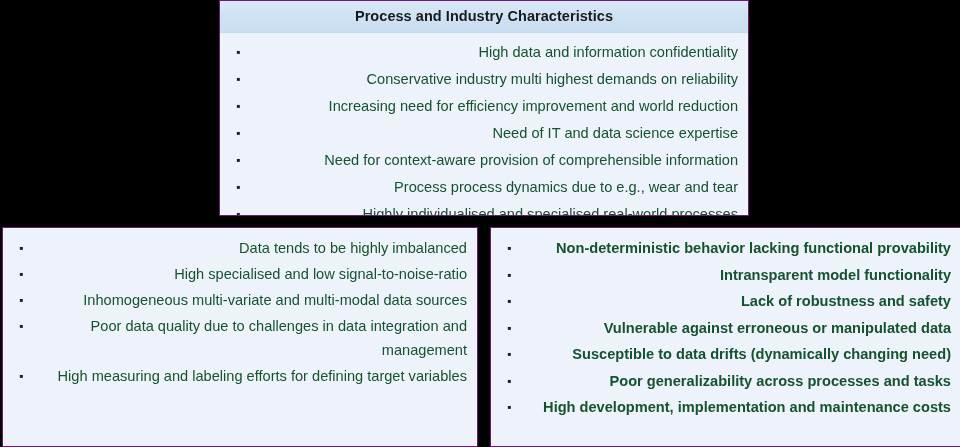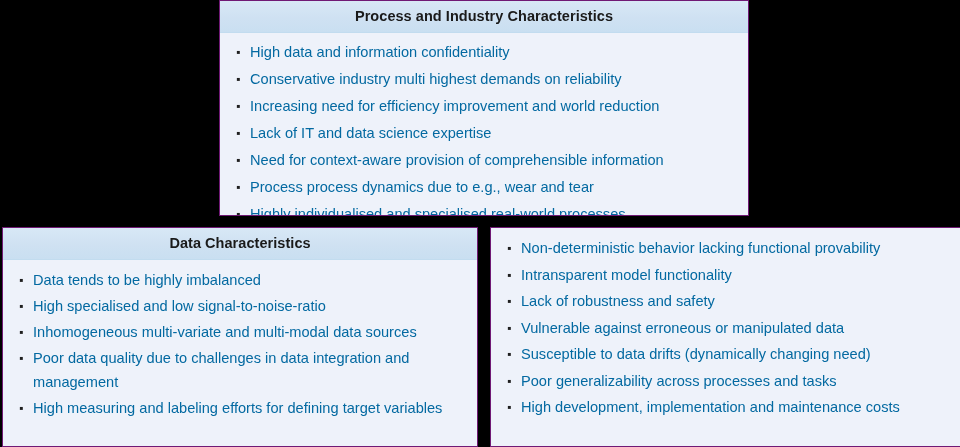--- a/index.html
+++ b/index.html
@@ -68,21 +68,22 @@
     color: #1f1f1f;
     text-align: left;
     padding-left: 6px;
     box-sizing: border-box;
   }
 
   .bullet-text {
     flex: 1 1 auto;
     font-size: 14.6px;
     line-height: 25px;
-    color: #0369a1;
+    color: #14532d;
+    text-align: right;
   }
 
   
   #card-process {
     left: 219px;
     top: 0px;
     width: 530px;
     height: 216px;
   }
   #card-process .card-body { padding-top: 7px; }
@@ -97,21 +98,21 @@
   #card-data .bullet-text { line-height: 24px; }
   #card-data .bullet-marker { line-height: 24px; }
 
   
   #card-mlmodel {
     left: 490px;
     top: 227px;
     width: 472px;
     height: 220px;
   }
-  #card-mlmodel .bullet-text { line-height: 24.5px; }
+  #card-mlmodel .bullet-text { line-height: 24.5px; font-weight: bold; }
   #card-mlmodel .bullet-marker { line-height: 24.5px; }
 </style>
 </head>
 <body>
 
 <div id="canvas">
 
   <section class="card" id="card-process">
     <div class="card-header">
       <h2 class="card-title">Process and Industry Characteristics</h2>
@@ -125,42 +126,39 @@
         <li class="bullet-item">
           <span class="bullet-marker">▪</span>
           <span class="bullet-text">Conservative industry multi highest demands on reliability</span>
         </li>
         <li class="bullet-item">
           <span class="bullet-marker">▪</span>
           <span class="bullet-text">Increasing need for efficiency improvement and world reduction</span>
         </li>
         <li class="bullet-item">
           <span class="bullet-marker">▪</span>
-          <span class="bullet-text">Lack of IT and data science expertise</span>
+          <span class="bullet-text">Need of IT and data science expertise</span>
         </li>
         <li class="bullet-item">
           <span class="bullet-marker">▪</span>
           <span class="bullet-text">Need for context-aware provision of comprehensible information</span>
         </li>
         <li class="bullet-item">
           <span class="bullet-marker">▪</span>
           <span class="bullet-text">Process process dynamics due to e.g., wear and tear</span>
         </li>
         <li class="bullet-item">
           <span class="bullet-marker">▪</span>
           <span class="bullet-text">Highly individualised and specialised real-world processes</span>
         </li>
       </ul>
     </div>
   </section>
 
   <section class="card" id="card-data">
-    <div class="card-header">
-      <h2 class="card-title">Data Characteristics</h2>
-    </div>
     <div class="card-body">
       <ul class="bullet-list">
         <li class="bullet-item">
           <span class="bullet-marker">▪</span>
           <span class="bullet-text">Data tends to be highly imbalanced</span>
         </li>
         <li class="bullet-item">
           <span class="bullet-marker">▪</span>
           <span class="bullet-text">High specialised and low signal-to-noise-ratio</span>
         </li>

